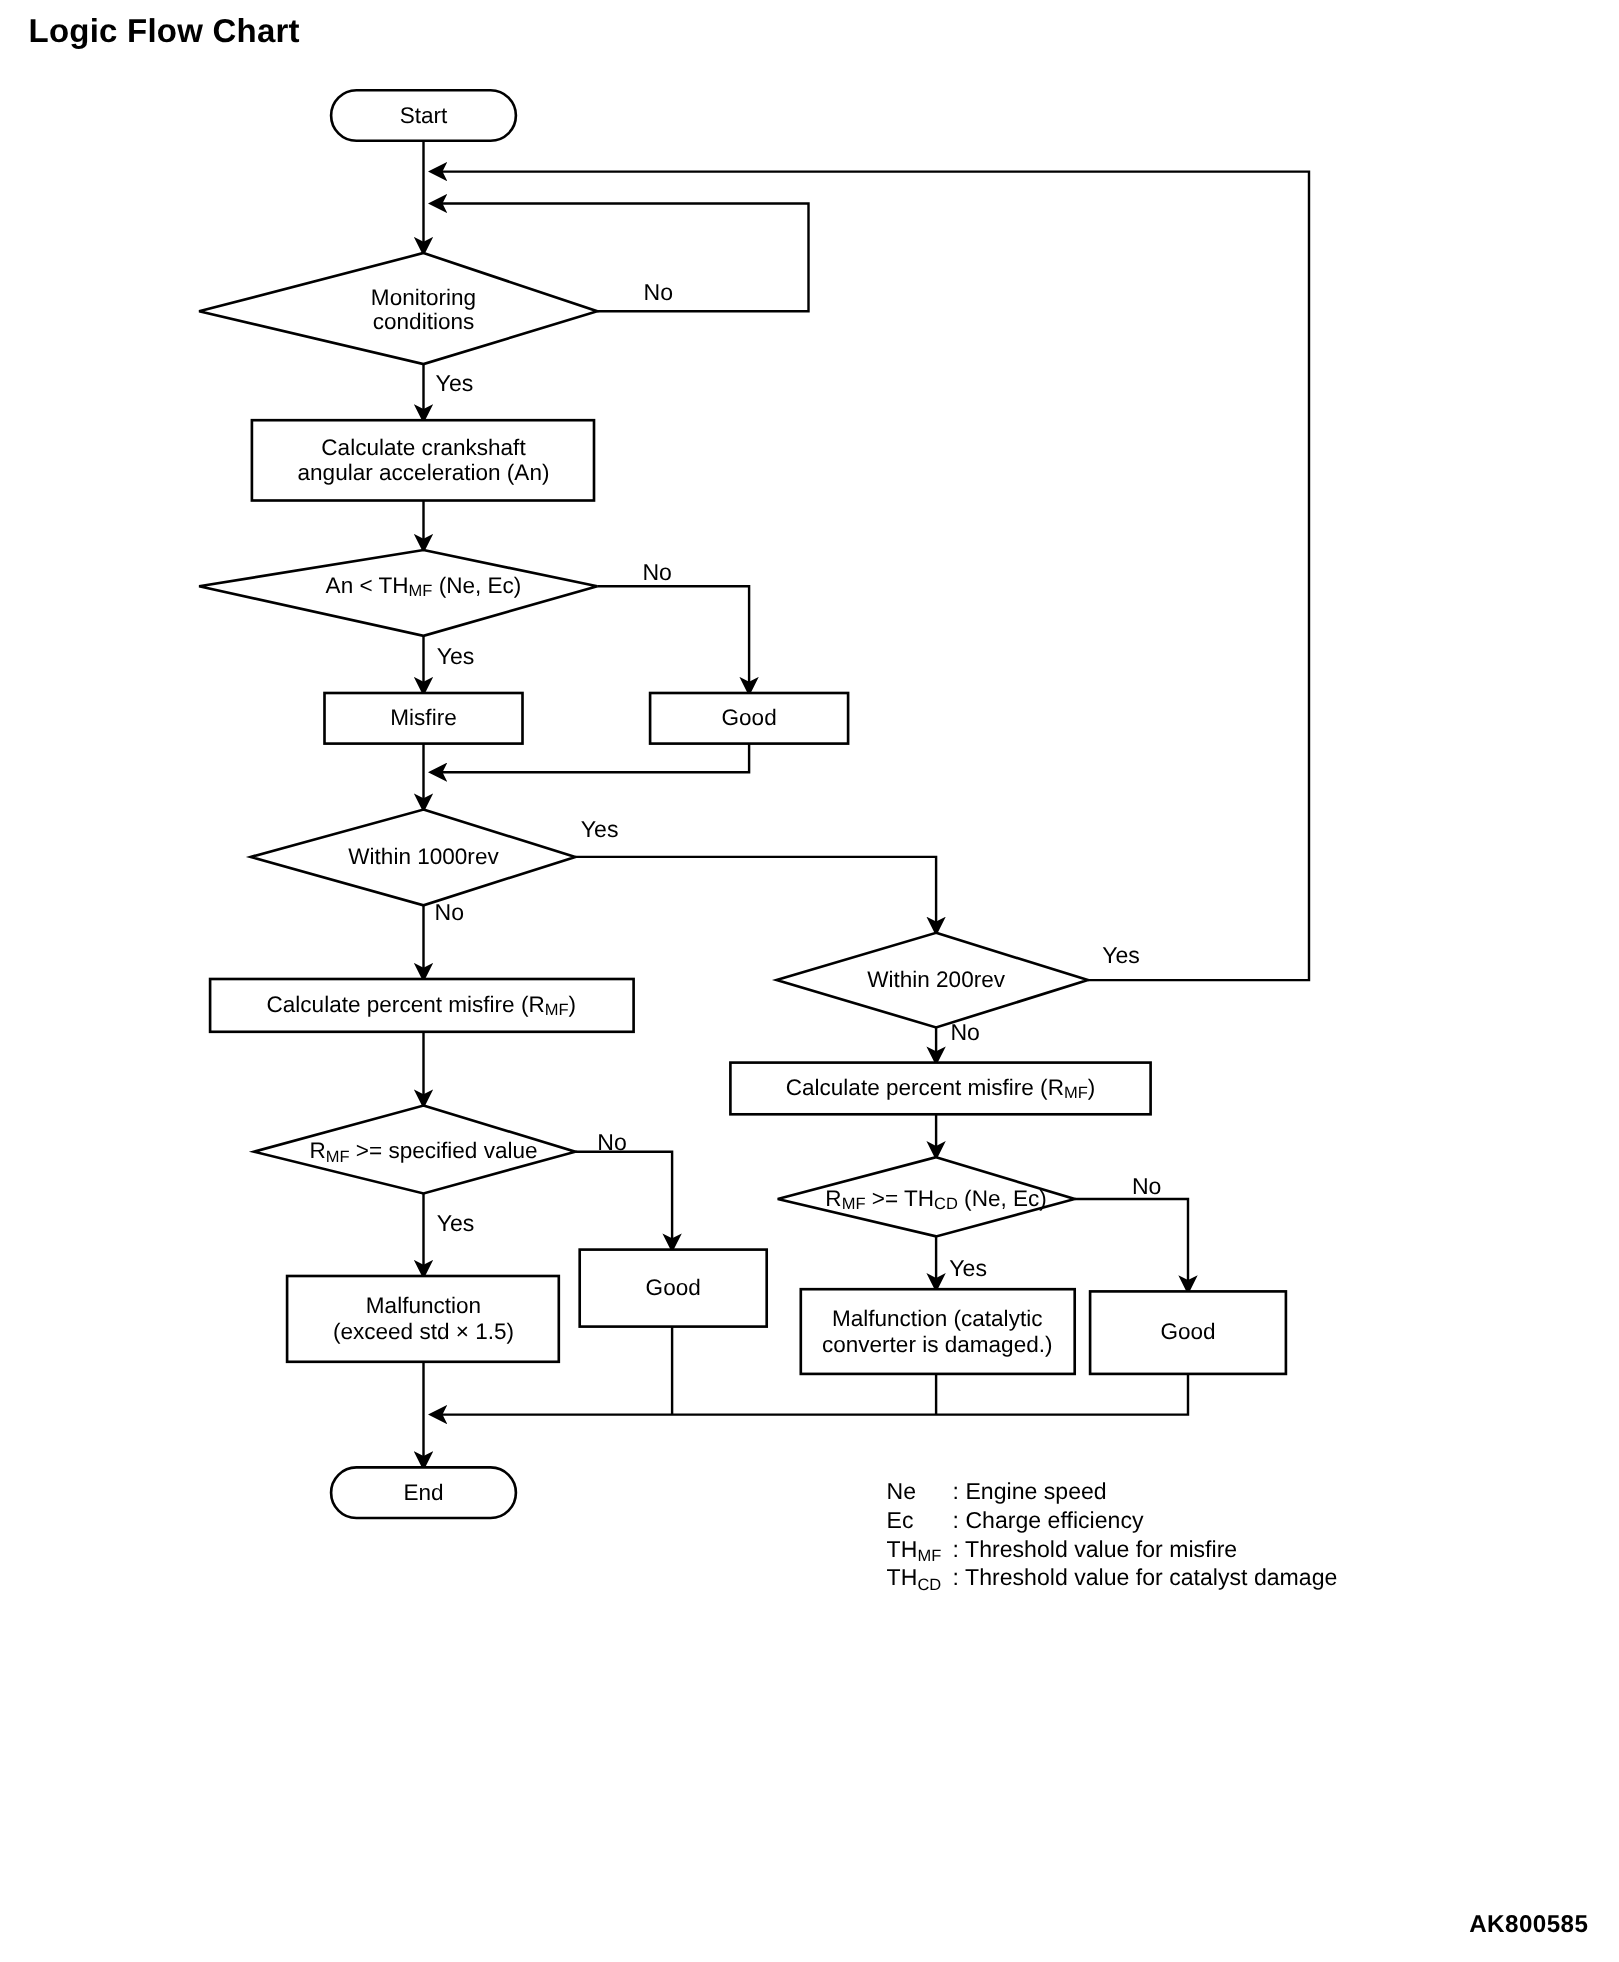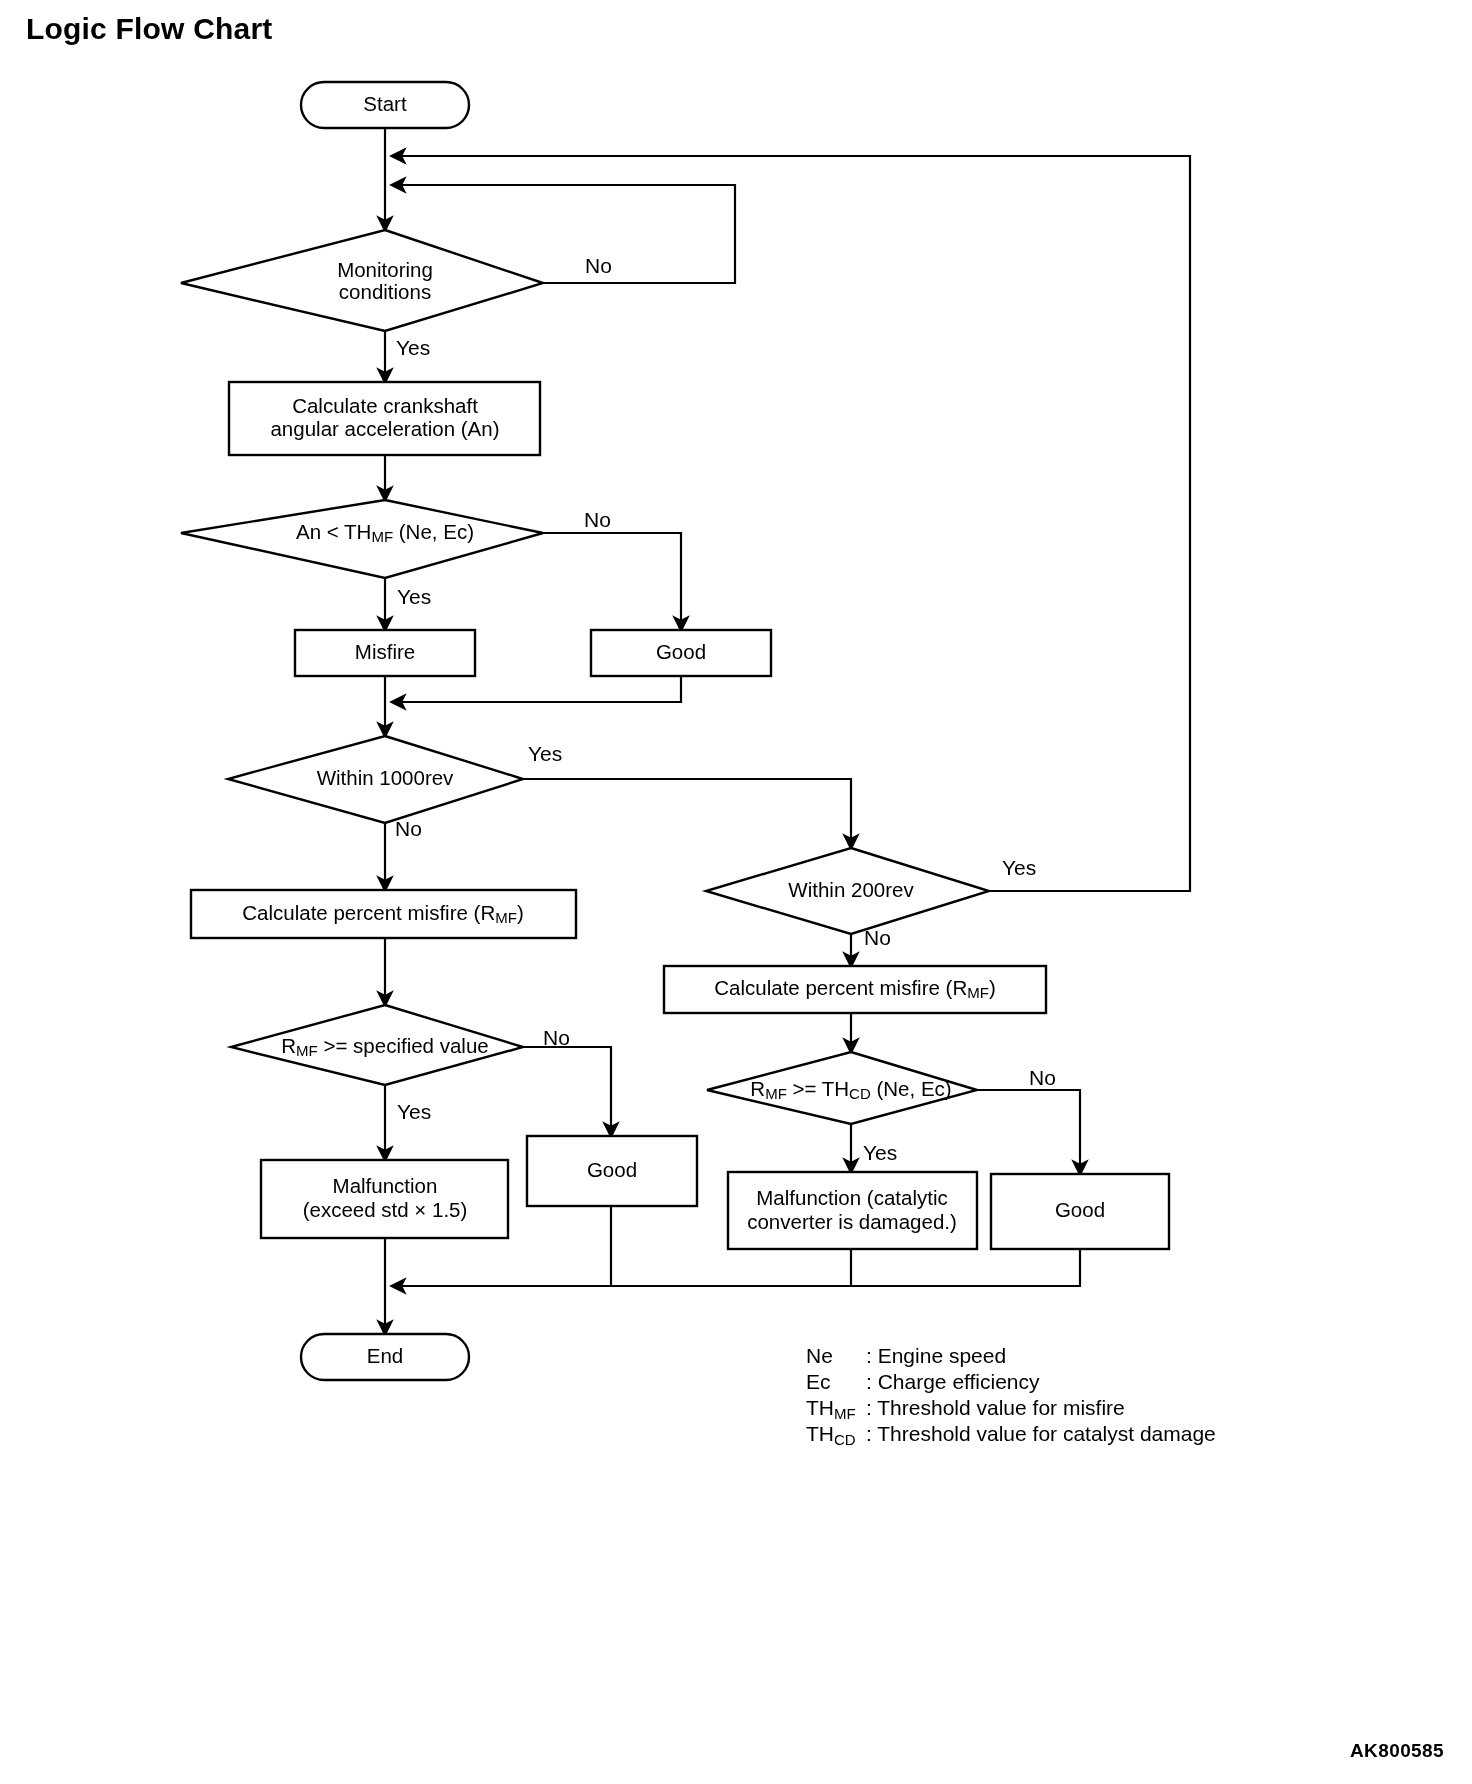--- a/index.html
+++ b/index.html
@@ -62,21 +62,21 @@
   .legend-text {
     font-family: "Liberation Sans", sans-serif;
     font-size: 21px;
     fill: #000;
   }
   .legend-text .sub { font-size: 15px; }
   #code-label {
     position: absolute;
     right: 28px;
     bottom: 22px;
-    font-size: 19px;
+    font-size: 22px;
     font-weight: bold;
     letter-spacing: 0.4px;
   }
 </style>
 </head>
 <body>
 
 <div id="page">
 
   <div id="page-title">Logic Flow Chart</div>

